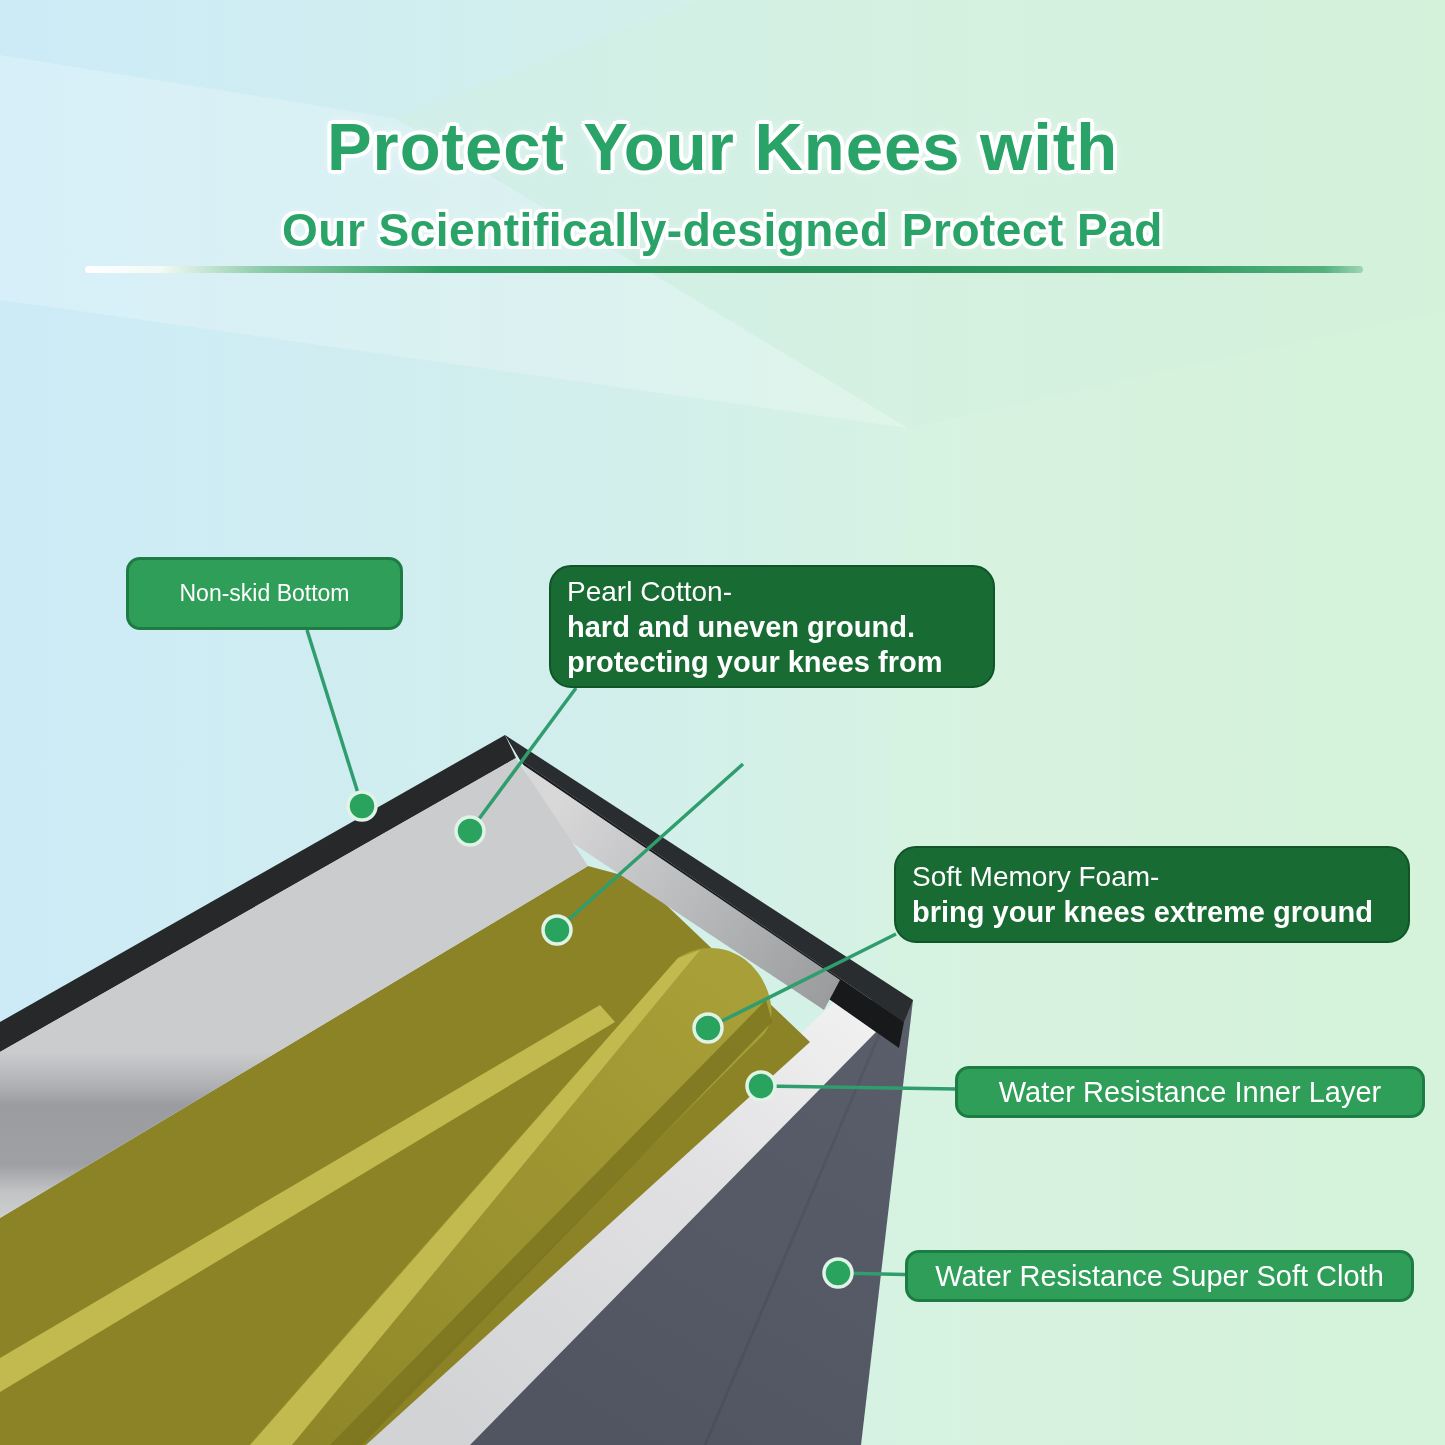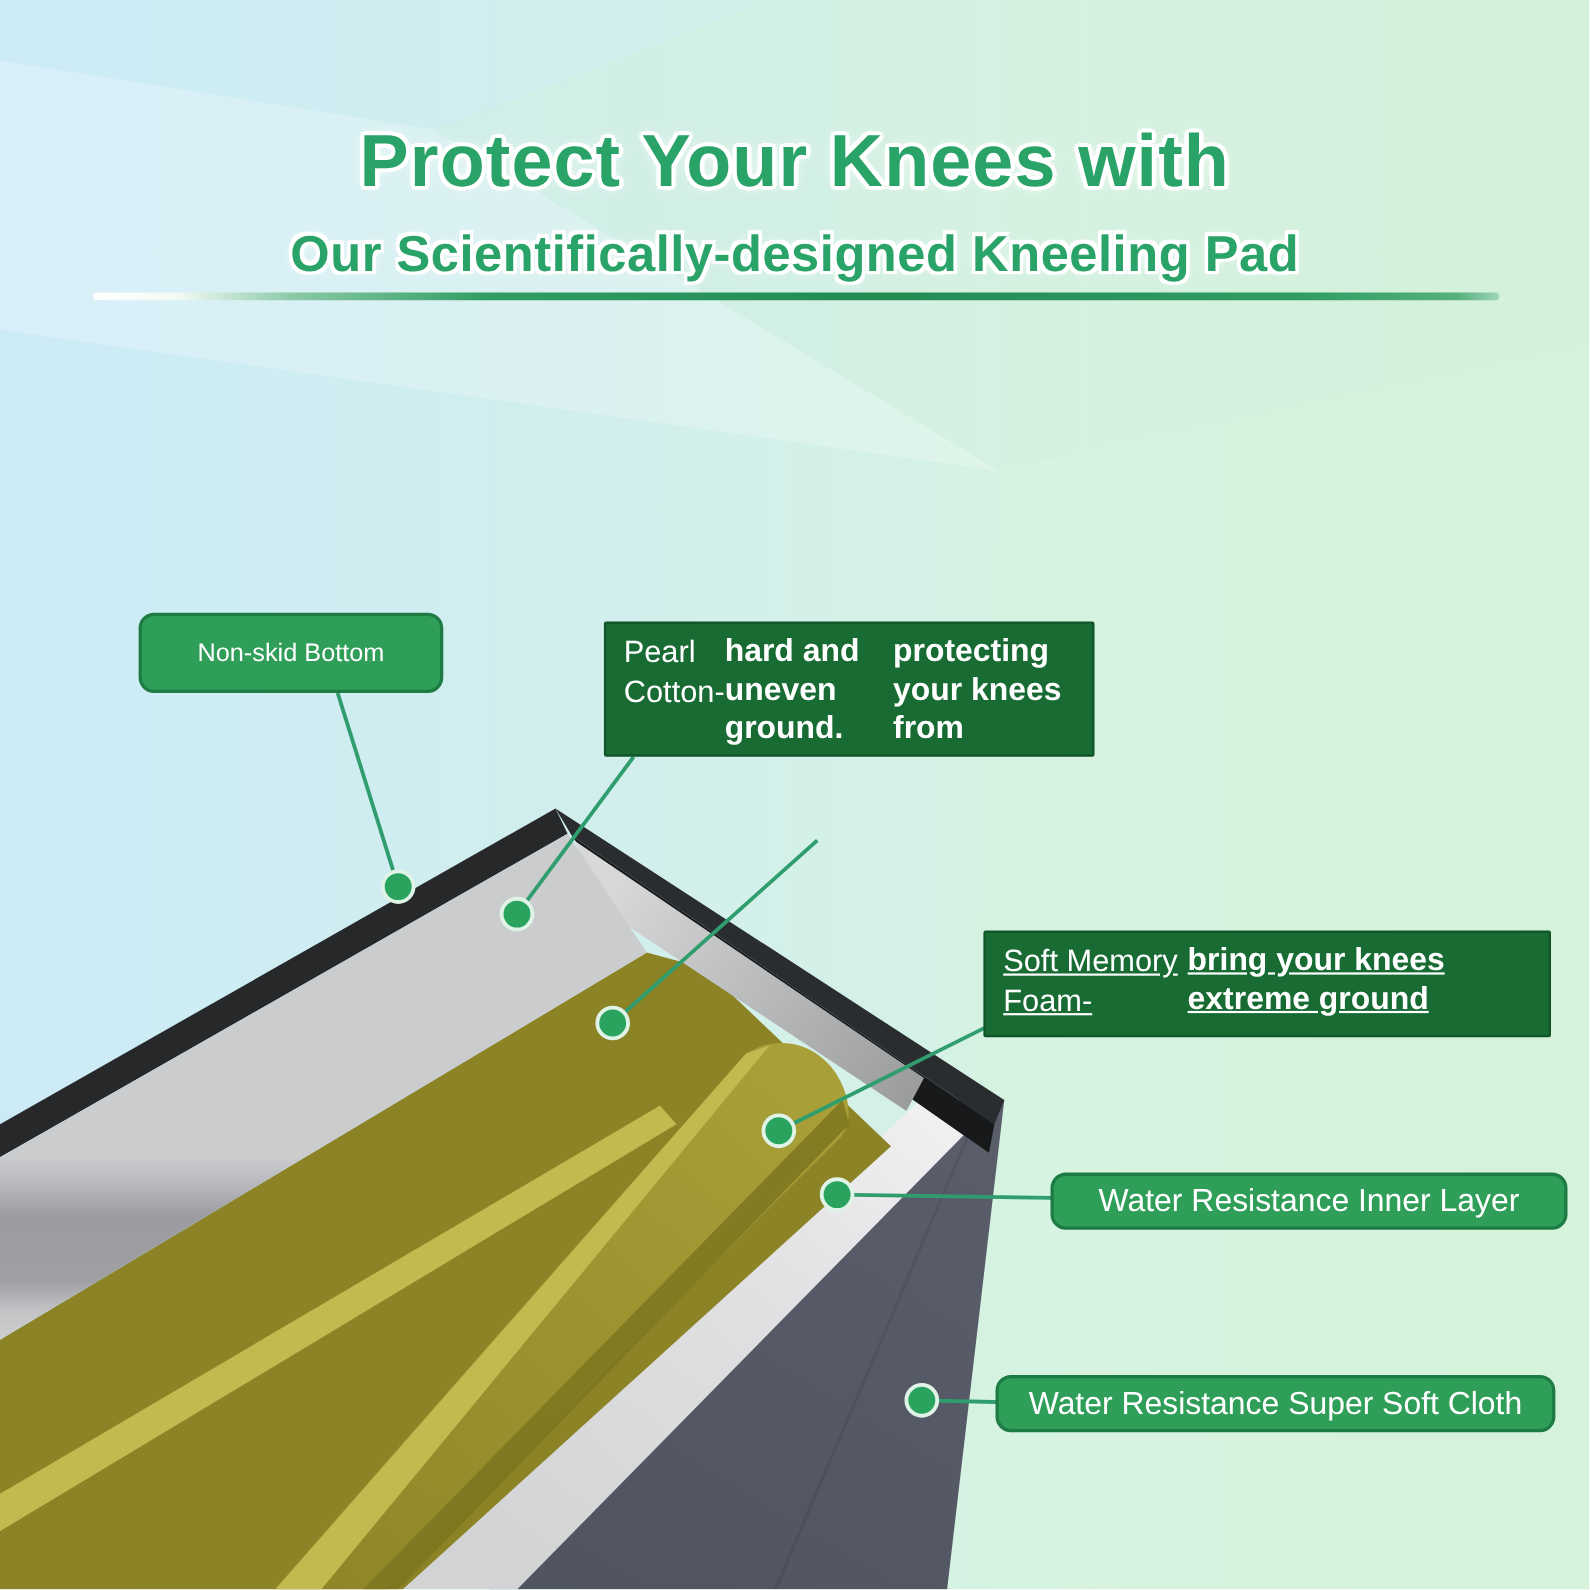--- a/index.html
+++ b/index.html
@@ -36,31 +36,31 @@
   .lbl{
     position:absolute;box-sizing:border-box;color:#ffffff;
     line-height:1.2;
   }
   .lbl.mid{
     background:#2f9e58;border:3px solid #1d7c44;border-radius:14px;
     display:flex;align-items:center;justify-content:center;
     font-size:29px;font-weight:400;
   }
   .lbl.dark{
-    background:#176b33;border:2px solid #0f5527;border-radius:2px;
-    display:flex;flex-direction:row;justify-content:center;
+    background:#176b33;border:2px solid #0f5527;border-radius:22px;
+    display:flex;flex-direction:column;justify-content:center;
     padding:8px 16px;
   }
   .lbl .head{font-size:28px;font-weight:400;line-height:1.3;}
   .lbl .body{font-size:29px;font-weight:700;line-height:1.2;}
 
   #lbl-nonskid{left:126px;top:557px;width:277px;height:73px;font-size:23px;}
   #lbl-pearl{left:549px;top:565px;width:446px;height:123px;}
   #lbl-highdensity{left:741px;top:706px;width:396px;height:121px;}
-  #lbl-softmemory{left:894px;top:846px;width:516px;height:97px;text-decoration:underline;}
+  #lbl-softmemory{left:894px;top:846px;width:516px;height:97px;}
   #lbl-inner{left:955px;top:1066px;width:470px;height:52px;}
   #lbl-cloth{left:905px;top:1250px;width:509px;height:52px;}
 </style>
 </head>
 <body>
 
 <div class="canvas">
 
   <svg class="layer" viewBox="0 0 1445 1445" width="1445" height="1445">
     <defs>
@@ -132,21 +132,21 @@
       <circle cx="470" cy="831" r="14" fill="#2aa35f" stroke="#dff3e7"></circle>
       <circle cx="557" cy="930" r="14" fill="#2aa35f" stroke="#dff3e7"></circle>
       <circle cx="708" cy="1028" r="14" fill="#2aa35f" stroke="#dff3e7"></circle>
       <circle cx="761" cy="1086" r="14" fill="#2aa35f" stroke="#dff3e7"></circle>
       <circle cx="838" cy="1273" r="14" fill="#2aa35f" stroke="#dff3e7"></circle>
     </g>
   </svg>
 
   <div class="title-wrap">
     <div class="title-line1" style="color:#2aa368;">Protect Your Knees with</div>
-    <div class="title-line2" style="color:#2aa368;">Our Scientifically-designed Kneeling Pad</div>
+    <div class="title-line2" style="color:#2aa368;">Our Scientifically-designed Protect Pad</div>
     <div class="title-underline"></div>
   </div>
 
   <div id="lbl-nonskid" class="lbl mid">
     <span>Non-skid Bottom</span>
   </div>
 
   <div id="lbl-pearl" class="lbl dark">
     <span class="head">Pearl Cotton-</span>
     <span class="body">hard and uneven ground.</span>

